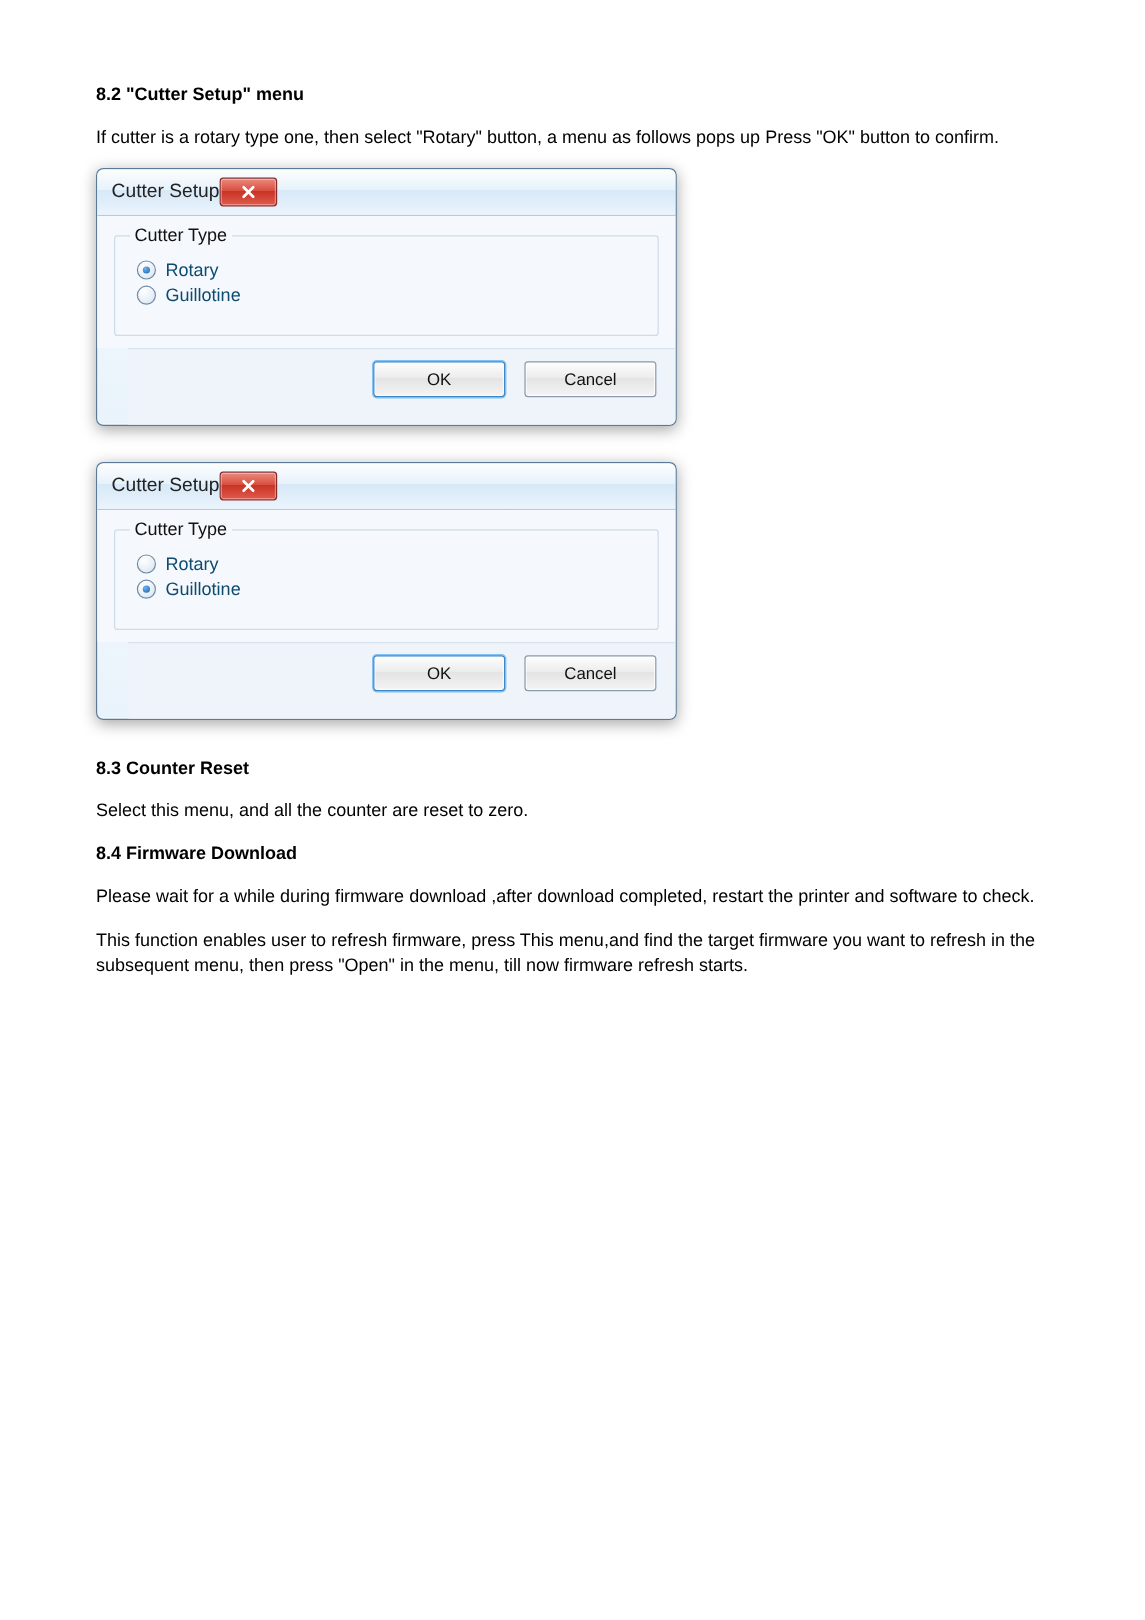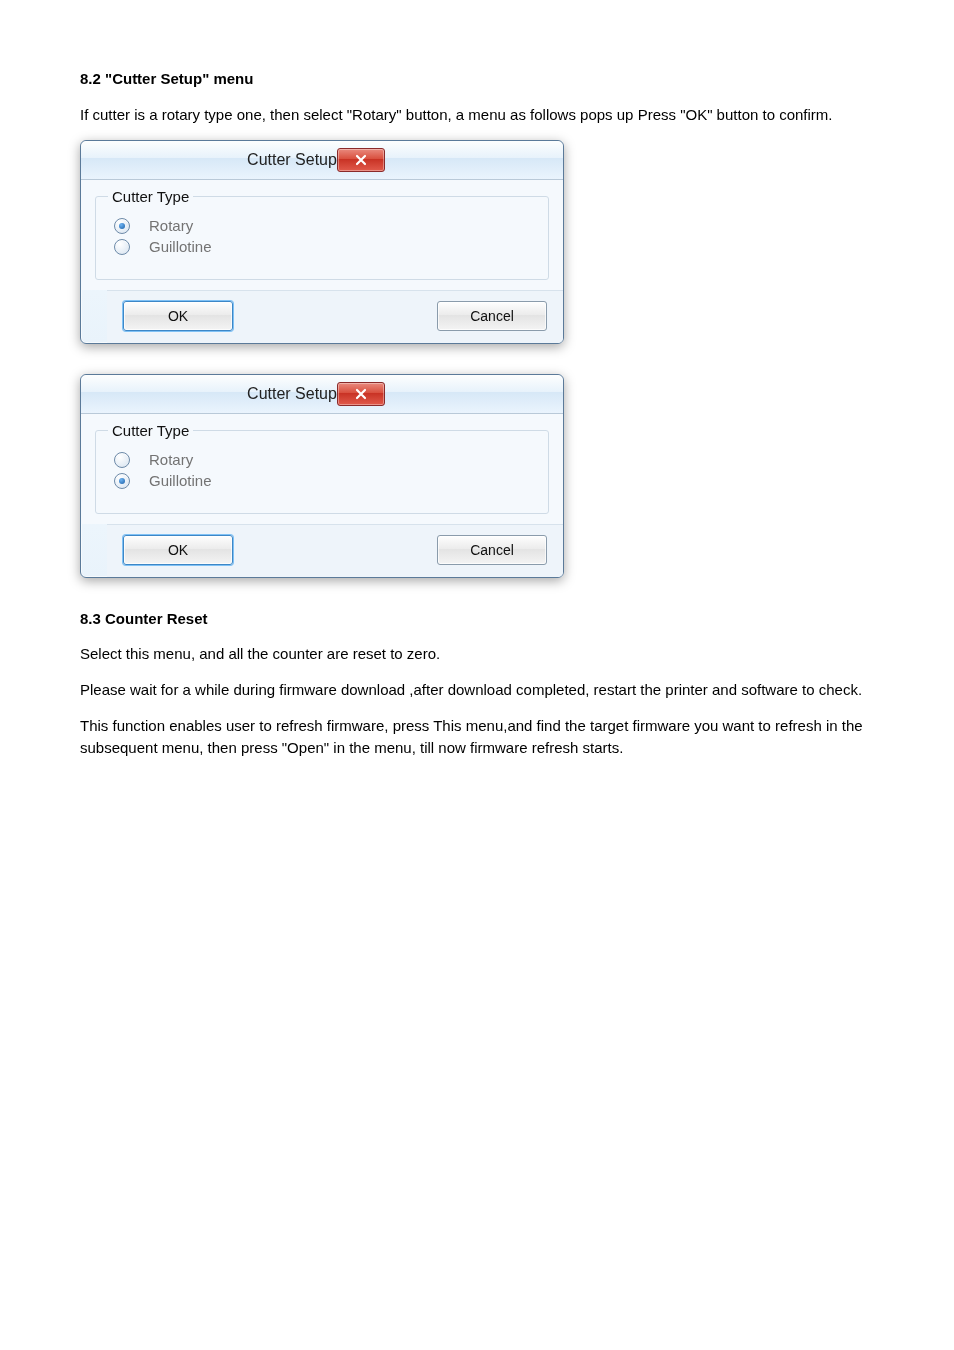--- a/index.html
+++ b/index.html
@@ -30,21 +30,21 @@
     border-radius: 6px;
     box-shadow: 0 3px 12px rgba(0,0,0,0.35), inset 0 0 0 1px rgba(255,255,255,0.6);
     background: linear-gradient(#f5fbff, #e9f3fb);
     position: relative;
     overflow: hidden;
   }
   .titlebar {
     height: 38px;
     display: flex;
     align-items: center;
-    justify-content: center;
+    justify-content: flex-start;
     padding: 0 24px 0 12px;
     background: linear-gradient(#fdfefe, #e7f2fb 45%, #d7e8f7 46%, #eaf4fd);
     border-bottom: 1px solid #b9c9d8;
     border-top-left-radius: 6px;
     border-top-right-radius: 6px;
   }
   .titlebar .title-text {
     font-size: 16px;
     color: #222;
   }
@@ -70,46 +70,46 @@
     padding: 8px 12px 20px 12px;
     margin: 0;
   }
   fieldset.ct legend {
     font-size: 15px;
     color: #111;
     padding: 0 4px;
   }
   .radio-row {
     display: flex;
-    align-items: flex-end;
-    gap: 19px;
+    align-items: flex-start;
+    gap: 8px;
     margin: 4px 0 4px 6px;
     font-size: 15px;
-    color: #737373;
+    color: #0c4a6e;
   }
   .radio {
     width: 14px; height: 14px;
     border: 1px solid #6d8aa8;
     border-radius: 50%;
     background: radial-gradient(circle at 35% 30%, #ffffff, #e6eef6 60%, #d6e2ee);
     display: inline-flex;
     align-items: center; justify-content: center;
     box-shadow: inset 0 1px 1px rgba(255,255,255,0.8);
   }
   .radio.sel::after {
     content: "";
     width: 6px; height: 6px;
     border-radius: 50%;
     background: radial-gradient(circle at 35% 30%, #6db3f2, #1b5fa6);
   }
   .dialog-buttons {
     display: flex;
-    justify-content: space-between;
+    justify-content: flex-end;
     gap: 16px;
-    padding: 10px 16px 12px 16px;
+    padding: 10px 16px 23px 16px;
     background: #eef4fa;
     border-top: 1px solid #d7e2ec;
     margin-left: 26px;
   }
   .winbtn {
     min-width: 108px;
     height: 28px;
     border: 1px solid #8a9bab;
     border-radius: 3px;
     background: linear-gradient(#fefefe, #ececec 45%, #e3e3e3 46%, #f4f4f4);
@@ -190,16 +190,17 @@
     </div>
     <div class="dialog-buttons">
       <div class="winbtn primary">OK</div>
       <div class="winbtn">Cancel</div>
     </div>
   </div>
 
   <p class="para bold">8.3 Counter Reset</p>
   <p class="para">Select this menu, and all the counter are reset to zero.</p>
 
+  <p class="para bold">8.4 Firmware Download</p>
   <p class="para">Please wait for a while during firmware download ,after download completed, restart the printer and software to check.</p>
   <p class="para">This function enables user to refresh firmware, press This menu,and find the target firmware you want to refresh in the subsequent menu, then press "Open" in the menu, till now firmware refresh starts.</p>
 
 </div>
 
 </body></html>

